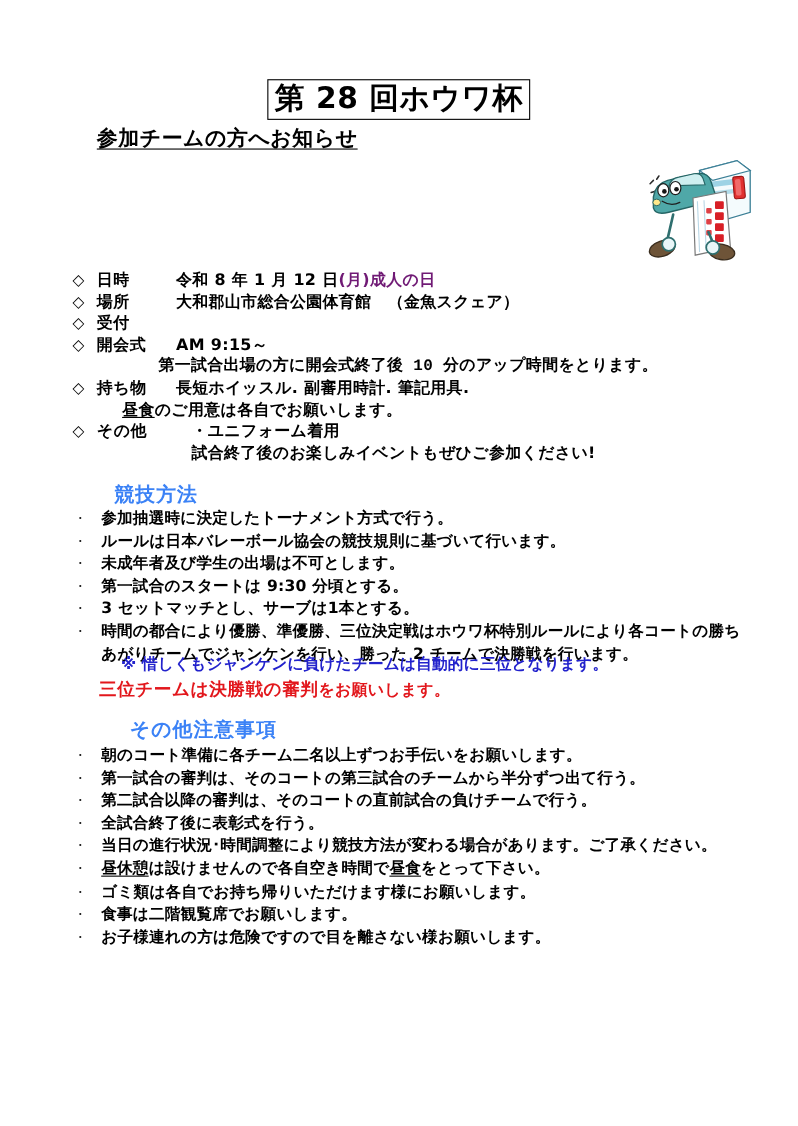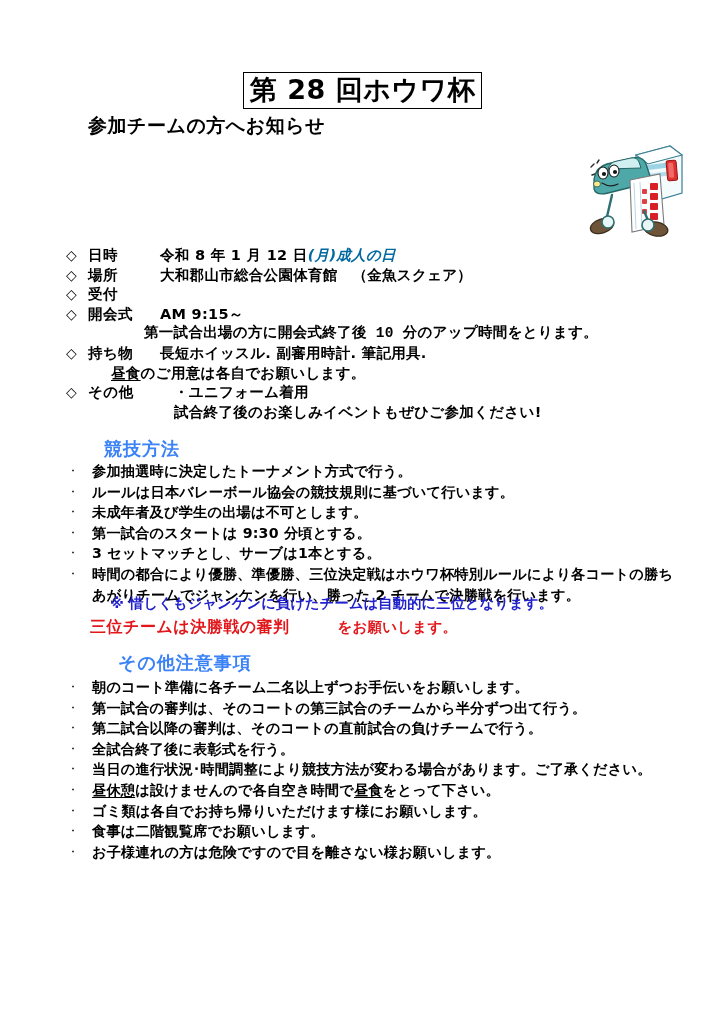--- a/index.html
+++ b/index.html
@@ -37,20 +37,21 @@
     line-height: 1.15;
     letter-spacing: 0.5px;
     white-space: nowrap;
   }
   .subtitle {
     position: absolute;
     left: 88px;
     top: 113px;
     font-size: 19px;
     font-weight: bold;
+    text-decoration: underline;
     text-underline-offset: 3px;
     letter-spacing: 0.5px;
     white-space: nowrap;
   }
 
   
   .mascot {
     position: absolute;
     left: 578px;
     top: 133px;
@@ -88,21 +89,21 @@
     flex: 1 1 auto;
     letter-spacing: 0.3px;
   }
   .info-cont {
     margin-left: 45px;
     letter-spacing: 0.3px;
     white-space: nowrap;
   }
   .info-cont.indent2 { margin-left: 78px; font-family: Liberation Mono, monospace; }
   .info-cont.indent3 { margin-left: 108px; }
-  .red { color: #0369a1; font-style: italic; }
+  .red { color: #701a75; }
   .u { text-decoration: underline; text-underline-offset: 2px; }
 
   
   .sec-head {
     position: absolute;
     font-size: 18px;
     font-weight: bold;
     color: #3b82f6;
     letter-spacing: 1px;
     white-space: nowrap;
@@ -158,21 +159,20 @@
     color: #e2171c;
     font-weight: bold;
   }
   .banner-red .big {
     font-size: 16px;
     letter-spacing: 0.5px;
   }
   .banner-red .small {
     font-size: 14.5px;
     letter-spacing: 0.2px;
-    padding-left: 48px;
   }
 </style>
 </head>
 <body>
 
 <div id="page">
 
   <div class="title-wrap">
     <span class="title-box">第 28 回ホウワ杯</span>
   </div>

